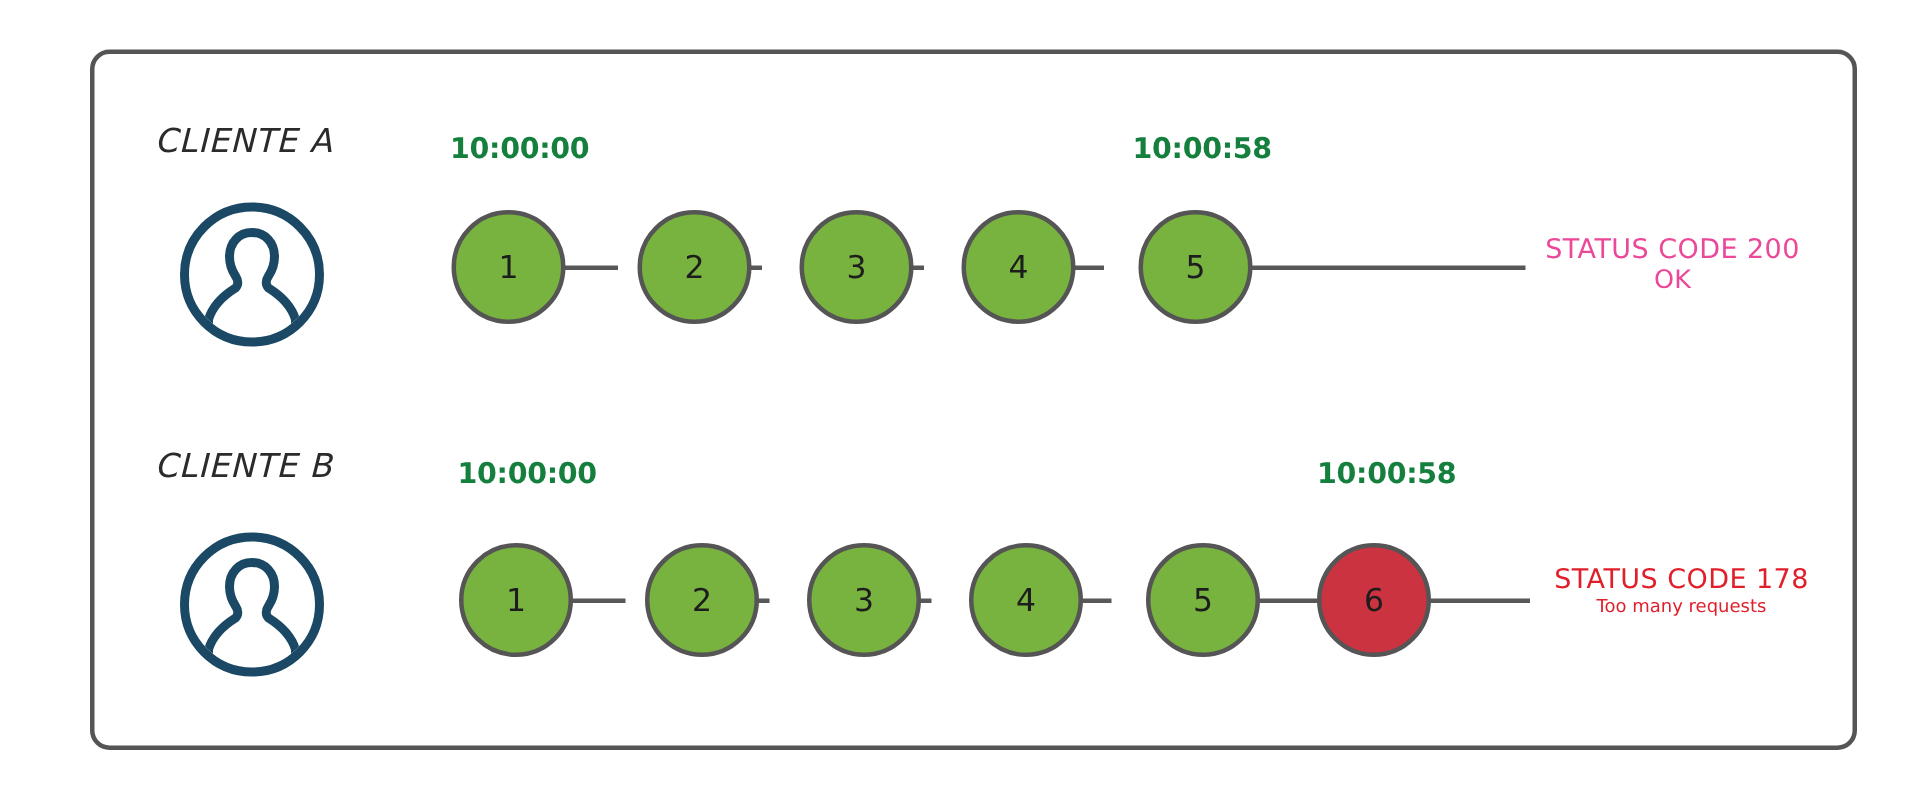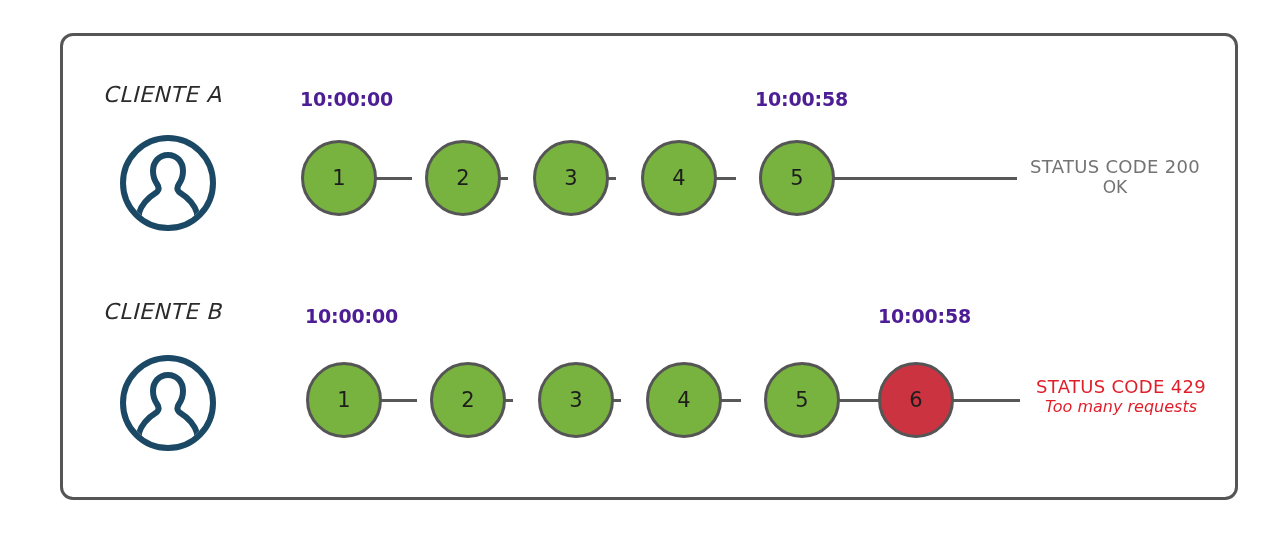--- a/index.html
+++ b/index.html
@@ -48,21 +48,21 @@
     width: 100px;
     height: 100px;
   }
   .avatar svg { display: block; width: 100%; height: 100%; }
   
   .timestamp {
     position: absolute;
     font-family: "DejaVu Sans", sans-serif;
     font-size: 19px;
     font-weight: bold;
-    color: #4c1d95;
+    color: #15803d;
     white-space: nowrap;
     letter-spacing: -0.2px;
   }
   
   .track {
     position: absolute;
     height: 0;
   }
   .seg {
     position: absolute;
@@ -98,23 +98,23 @@
   .status .line1 {
     display: block;
     font-size: 18px;
     letter-spacing: 0.3px;
   }
   .status .line2 {
     display: block;
     font-size: 17px;
     text-align: center;
   }
-  .status.ok   { color: #737373; }
+  .status.ok   { color: #ec4899; }
   .status.fail { color: #E01F2B; }
-  .status.fail .line2 { font-size: 16px; font-style: italic; }
+  .status.fail .line2 { font-size: 12px; }
 </style>
 </head>
 <body>
 
 <div id="canvas">
 
   <div class="frame"></div>
 
   <div class="client-label" style="left:105px; top:82px;">CLIENTE A</div>
 
@@ -222,17 +222,17 @@
     </div>
     <div class="node ok" style="left:459px;">
       <span>5</span>
     </div>
     <div class="node fail" style="left:573px;">
       <span>6</span>
     </div>
   </div>
 
   <div class="status fail" style="left:1026px; top:377px; width:190px;">
-    <span class="line1">STATUS CODE 429</span>
+    <span class="line1">STATUS CODE 178</span>
     <span class="line2">Too many requests</span>
   </div>
 
 </div>
 
 </body></html>

